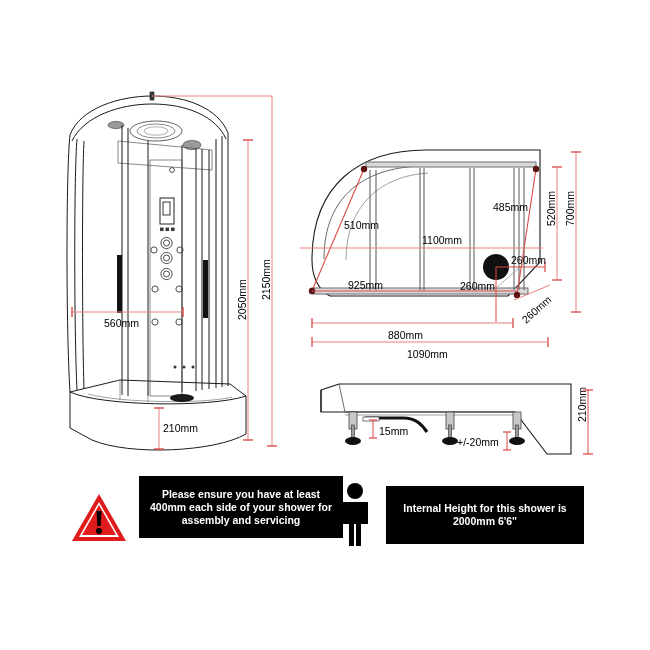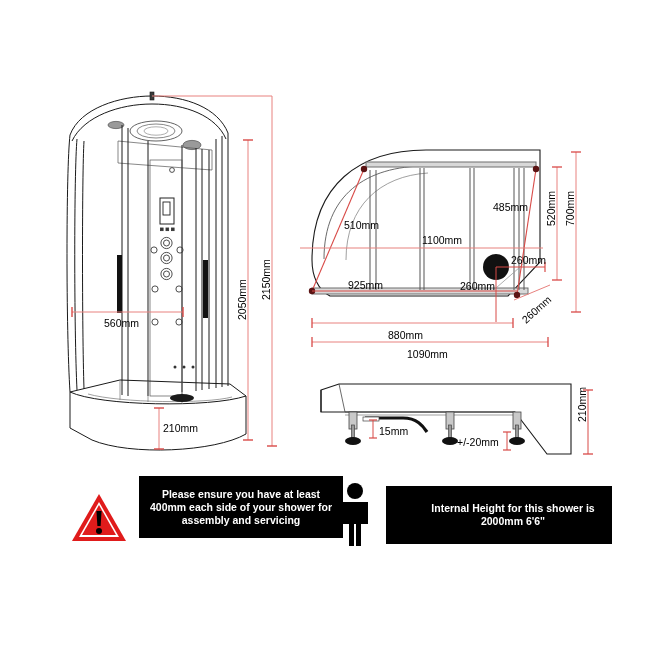--- a/index.html
+++ b/index.html
@@ -290,17 +290,17 @@
 
   <div class="banner" style="left:139px;top:476px;width:204px;height:62px;">
     <span>Please ensure you have at least 400mm each side of your shower for assembly and servicing</span>
   </div>
 
   <svg class="icon-box" style="left:333px;top:482px;" width="44" height="66" viewBox="0 0 44 66">
     <circle cx="22" cy="9" r="8" fill="#000"></circle>
     <path d="M9 20 L 35 20 L 35 42 L 28 42 L 28 64 L 23 64 L 23 42 L 21 42 L 21 64 L 16 64 L 16 42 L 9 42 Z" fill="#000"></path>
   </svg>
 
-  <div class="banner" style="left:386px;top:486px;width:198px;height:58px;padding-left:28px;">
+  <div class="banner" style="left:386px;top:486px;width:198px;height:58px;">
     <span>Internal Height for this shower is 2000mm 6'6"</span>
   </div>
 
 </div>
 
 </body></html>

